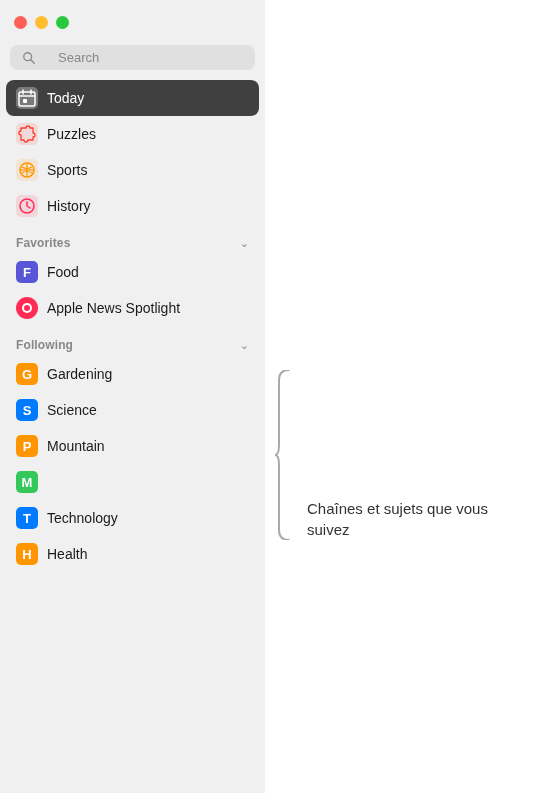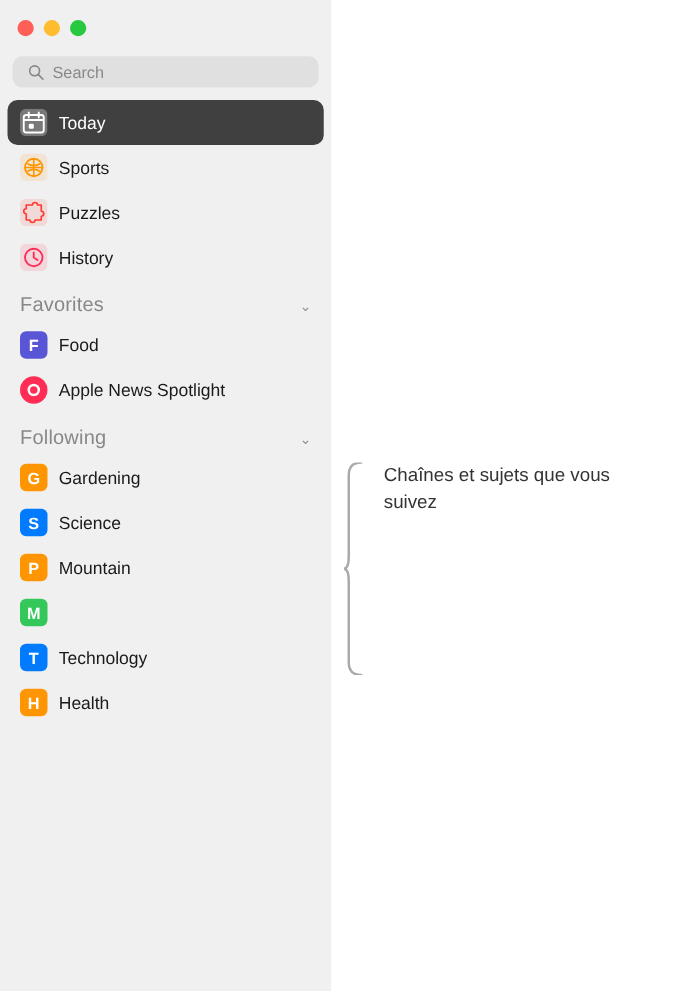--- a/index.html
+++ b/index.html
@@ -49,21 +49,21 @@
     .search-container {
       padding: 4px 10px 10px 10px;
     }
 
     .search-box {
       display: flex;
       align-items: center;
       background: #e0e0e0;
       border-radius: 8px;
       padding: 5px 12px;
-      gap: 6px;
+      gap: 22px;
     }
 
     .search-icon-svg {
       width: 14px;
       height: 14px;
       flex-shrink: 0;
       color: #888;
     }
 
     .search-placeholder {
@@ -107,22 +107,22 @@
 
     .section-header {
       display: flex;
       align-items: center;
       justify-content: space-between;
       padding: 12px 16px 4px 16px;
       cursor: pointer;
     }
 
     .section-title {
-      font-size: 16px;
-      font-weight: 400;
+      font-size: 12px;
+      font-weight: 700;
       color: #888;
       text-transform: none;
       letter-spacing: 0.01em;
     }
 
     .chevron-icon {
       font-size: 11px;
       color: #888;
     }
 
@@ -186,41 +186,41 @@
           <rect x="7" y="12" width="4" height="4" rx="1" fill="white"></rect>
         </svg>
       </div>
       <span>Today</span>
     </li>
 
 
     <li class="nav-item">
       <div class="nav-icon">
         <svg width="22" height="22" viewBox="0 0 22 22" fill="none">
+          <rect width="22" height="22" rx="5" fill="#ff3b30" fill-opacity="0.12"></rect>
+          <path d="M5 5 h5 q0-2 2-2 q2 0 2 2 h3 v5 q2 0 2 2 q0 2-2 2 v3 h-5 q0 2-2 2 q-2 0-2-2 h-3 v-5 q-2 0-2-2 q0-2 2-2 z" stroke="#ff3b30" stroke-width="1.3" fill="none" stroke-linejoin="round"></path>
+        </svg>
+      </div>
+      <span>Puzzles</span>
+    </li>
+
+    <li class="nav-item">
+      <div class="nav-icon">
+        <svg width="22" height="22" viewBox="0 0 22 22" fill="none">
           <rect width="22" height="22" rx="5" fill="#ff9500" fill-opacity="0.12"></rect>
           <circle cx="11" cy="11" r="7" stroke="#ff9500" stroke-width="1.5" fill="none"></circle>
           <path d="M6 8 Q11 11 16 8" stroke="#ff9500" stroke-width="1.2" fill="none"></path>
           <path d="M6 14 Q11 11 16 14" stroke="#ff9500" stroke-width="1.2" fill="none"></path>
           <line x1="11" y1="4" x2="11" y2="18" stroke="#ff9500" stroke-width="1.2"></line>
           <line x1="4" y1="11" x2="18" y2="11" stroke="#ff9500" stroke-width="1.2"></line>
         </svg>
       </div>
       <span>Sports</span>
     </li>
 
-    <li class="nav-item">
-      <div class="nav-icon">
-        <svg width="22" height="22" viewBox="0 0 22 22" fill="none">
-          <rect width="22" height="22" rx="5" fill="#ff3b30" fill-opacity="0.12"></rect>
-          <path d="M5 5 h5 q0-2 2-2 q2 0 2 2 h3 v5 q2 0 2 2 q0 2-2 2 v3 h-5 q0 2-2 2 q-2 0-2-2 h-3 v-5 q-2 0-2-2 q0-2 2-2 z" stroke="#ff3b30" stroke-width="1.3" fill="none" stroke-linejoin="round"></path>
-        </svg>
-      </div>
-      <span>Puzzles</span>
-    </li>
-
 
 
     <li class="nav-item">
       <div class="nav-icon">
         <svg width="22" height="22" viewBox="0 0 22 22" fill="none">
           <rect width="22" height="22" rx="5" fill="#ff2d55" fill-opacity="0.12"></rect>
           <circle cx="11" cy="11" r="7" stroke="#ff2d55" stroke-width="1.5" fill="none"></circle>
           <polyline points="11,7 11,11 14,13" stroke="#ff2d55" stroke-width="1.5" stroke-linecap="round" stroke-linejoin="round"></polyline>
         </svg>
       </div>
@@ -286,21 +286,21 @@
     <li class="nav-item">
       <div class="letter-icon" style="background:#ff9500">H</div>
       <span>Health</span>
     </li>
   </ul>
 
 </div>
 
 <div class="main-content">
 
-  <div style="position: absolute; left: 10px; top: 370px; display: flex; align-items: flex-start; gap: 14px;">
+  <div style="position: absolute; left: 10px; top: 370px; display: flex; align-items: flex-end; gap: 14px;">
 
     <div style="display: flex; flex-direction: column; align-items: flex-end; width: 18px; height: 170px;">
       <svg width="18" height="170" viewBox="0 0 18 170" fill="none">
         <path d="M14 0 Q4 0 4 10 L4 75 Q4 85 0 85 Q4 85 4 95 L4 160 Q4 170 14 170" stroke="#aaa" stroke-width="2" fill="none" stroke-linecap="round"></path>
       </svg>
     </div>
     <div style="font-size: 15px; color: #333; line-height: 1.4; max-width: 190px;">
       <span>Chaînes et sujets que vous suivez</span>
     </div>
   </div>

